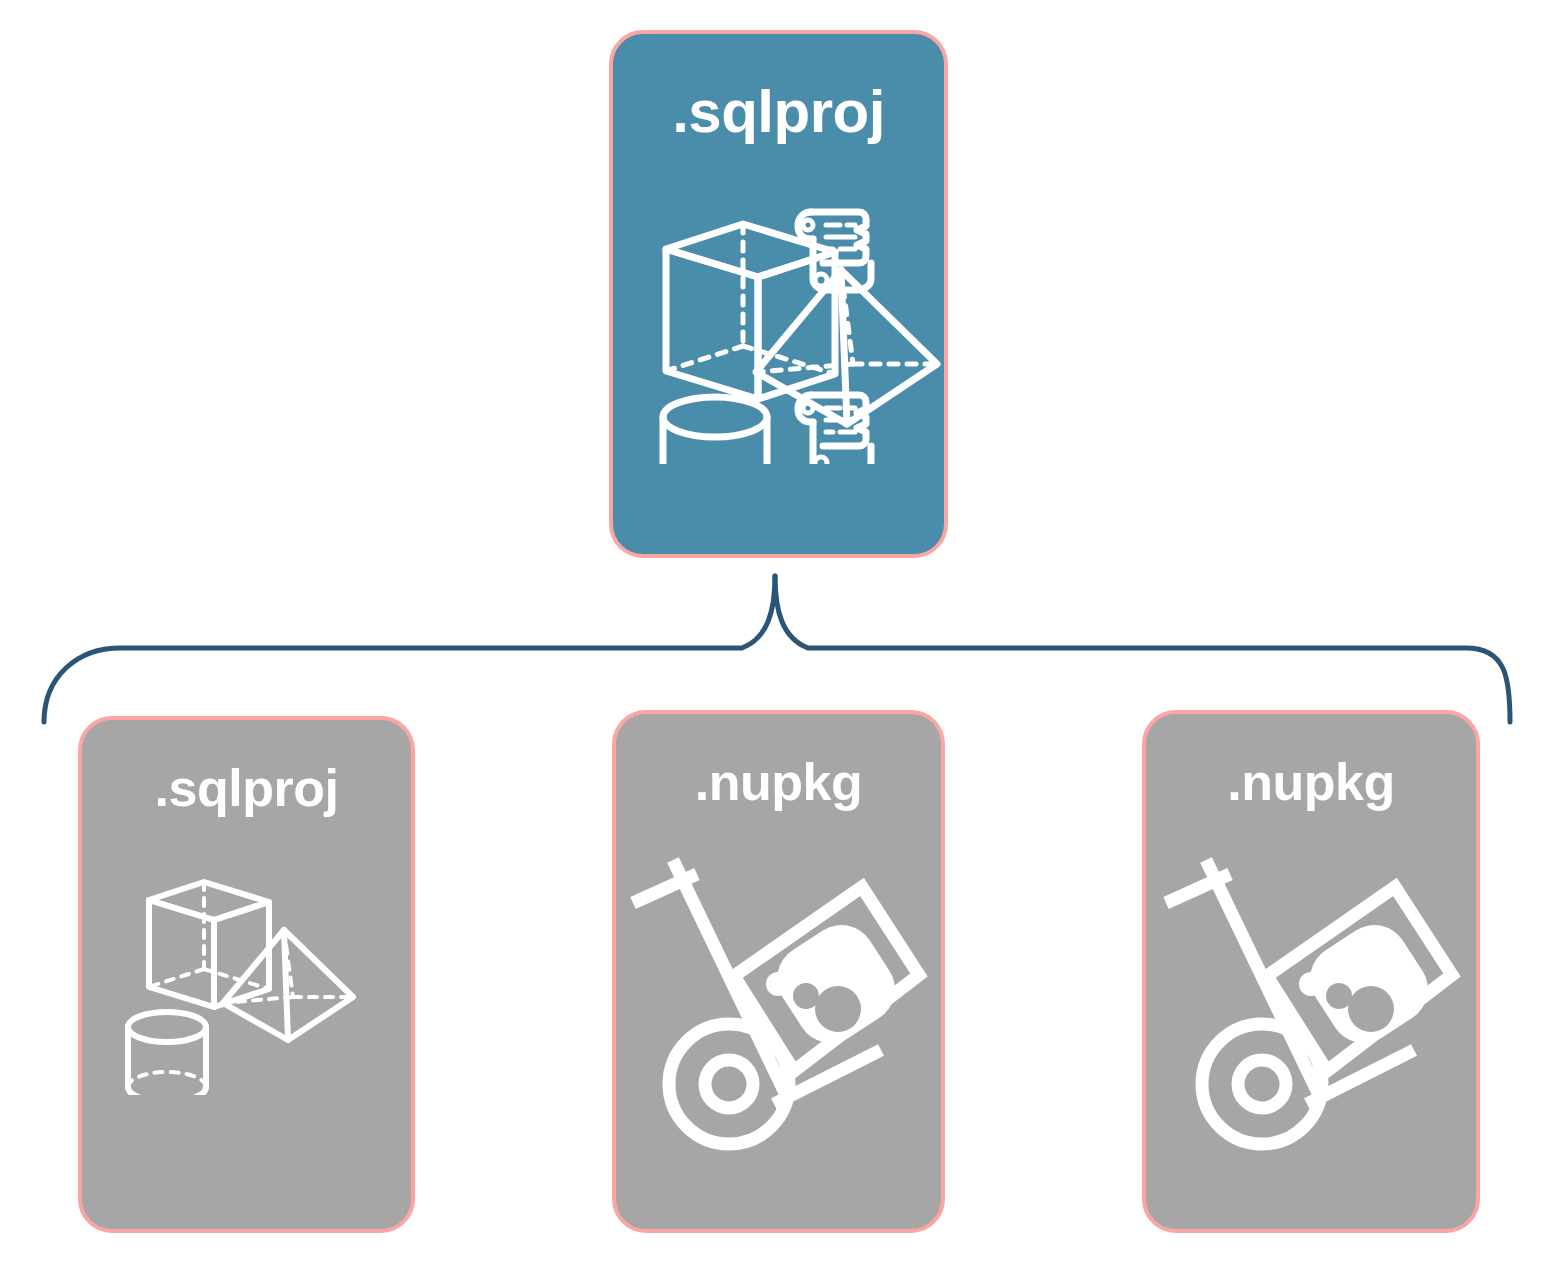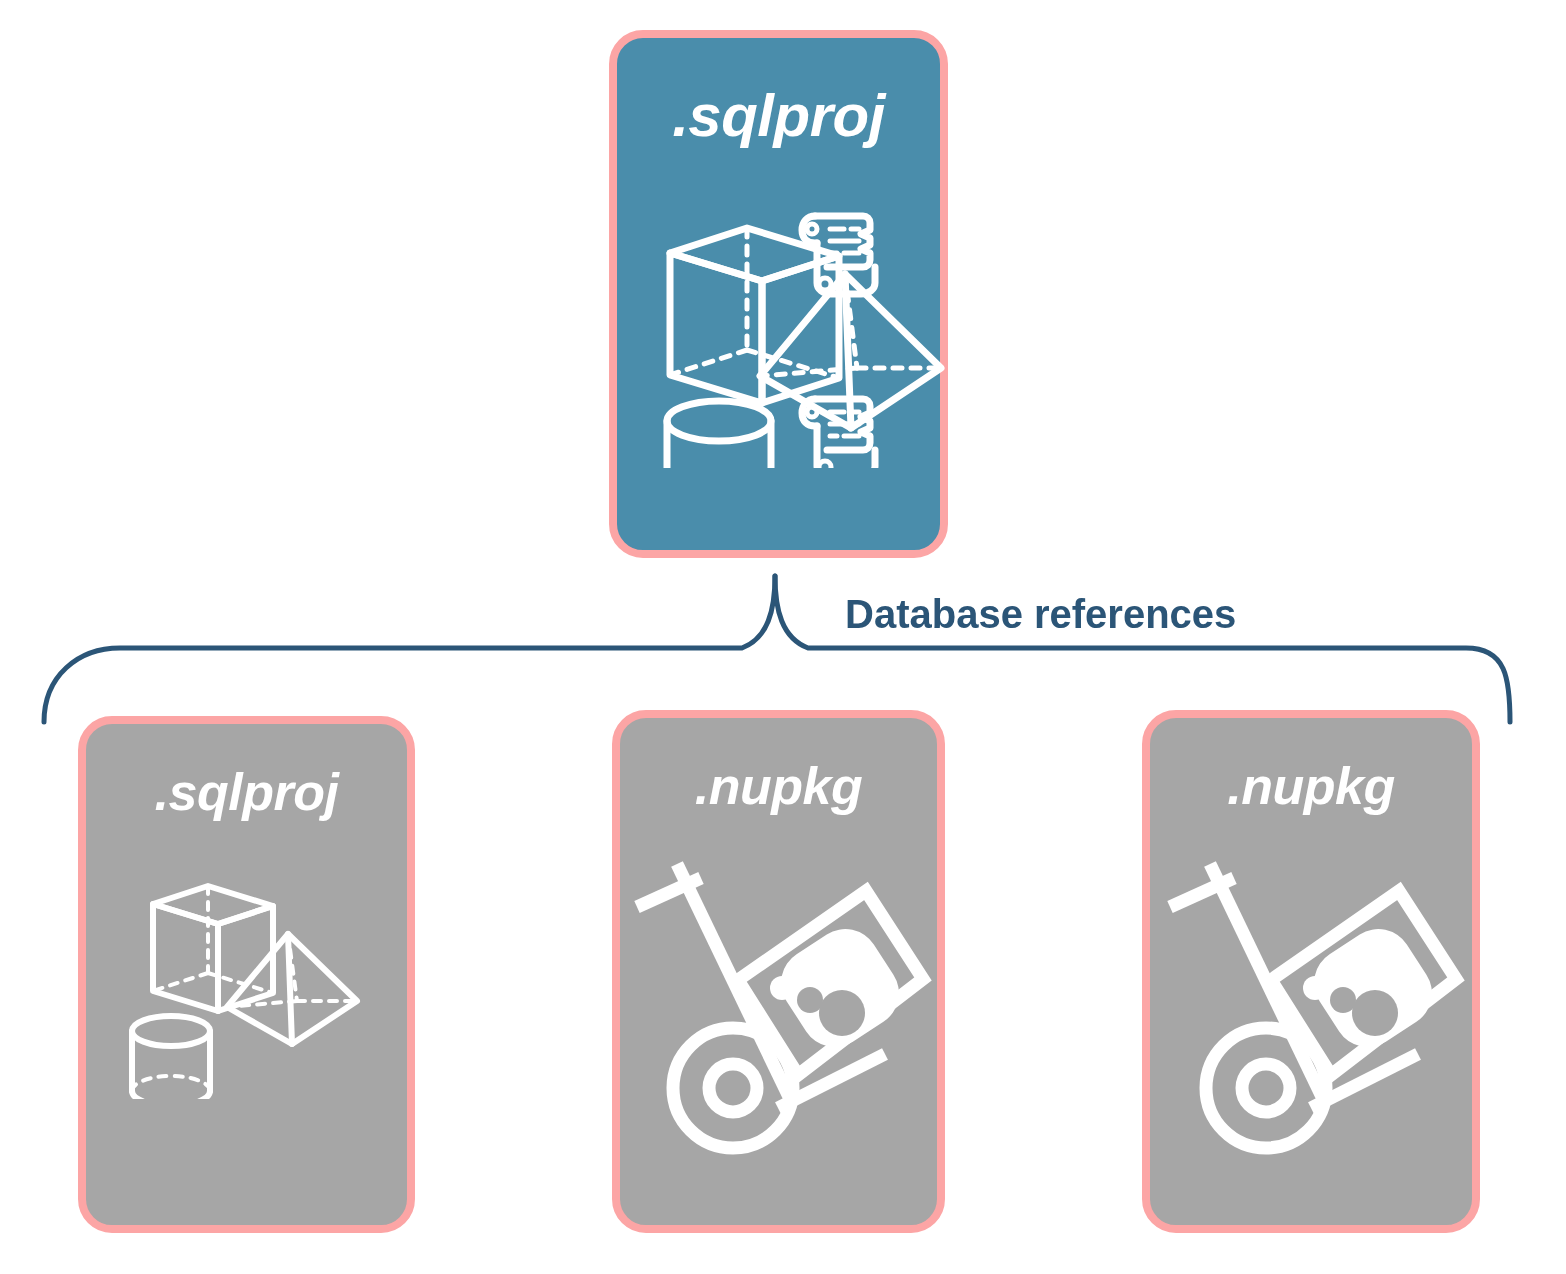--- a/index.html
+++ b/index.html
@@ -27,24 +27,23 @@
     left: 0;
     top: 0;
     width: 1566px;
     height: 1274px;
     pointer-events: none;
   }
 
   .card {
     position: absolute;
     box-sizing: border-box;
-    border: 8px solid #fca5a5;
+    border: 4px solid #fca5a5;
     border-radius: 34px;
     display: block;
-    font-style: italic;
   }
 
   .card.primary {
     background: #4a8dab;
   }
   .card.secondary {
     background: #a6a6a6;
   }
 
   .card-title {
@@ -90,21 +89,20 @@
 <div id="diagram-root">
 
   <svg class="brace-layer" viewBox="0 0 1566 1274" width="1566" height="1274" aria-hidden="true">
     <g fill="none" stroke="#2b5577" stroke-width="5" stroke-linecap="round">
 
       <path d="M775,576 C775,610 768,638 742,648 L120,648 C78,648 44,676 44,722"></path>
       <path d="M775,576 C775,610 782,638 808,648 L1466,648 C1506,648 1510,678 1510,722"></path>
     </g>
   </svg>
 
-  <div class="brace-label" style="left:845px; top:594px;">Database references</div>
 
   <div class="card primary" style="left:609px; top:30px; width:339px; height:528px;">
     <div class="card-title big">.sqlproj</div>
     <div class="card-art" style="top:150px; height:280px;">
       <svg viewBox="0 0 339 280" width="339" height="280" aria-hidden="true">
         <g fill="none" stroke="#ffffff" stroke-width="7" stroke-linejoin="round" stroke-linecap="round">
 
           <g>
 
             <path d="M53,65 L53,187 L145,215 L145,93 Z"></path>

